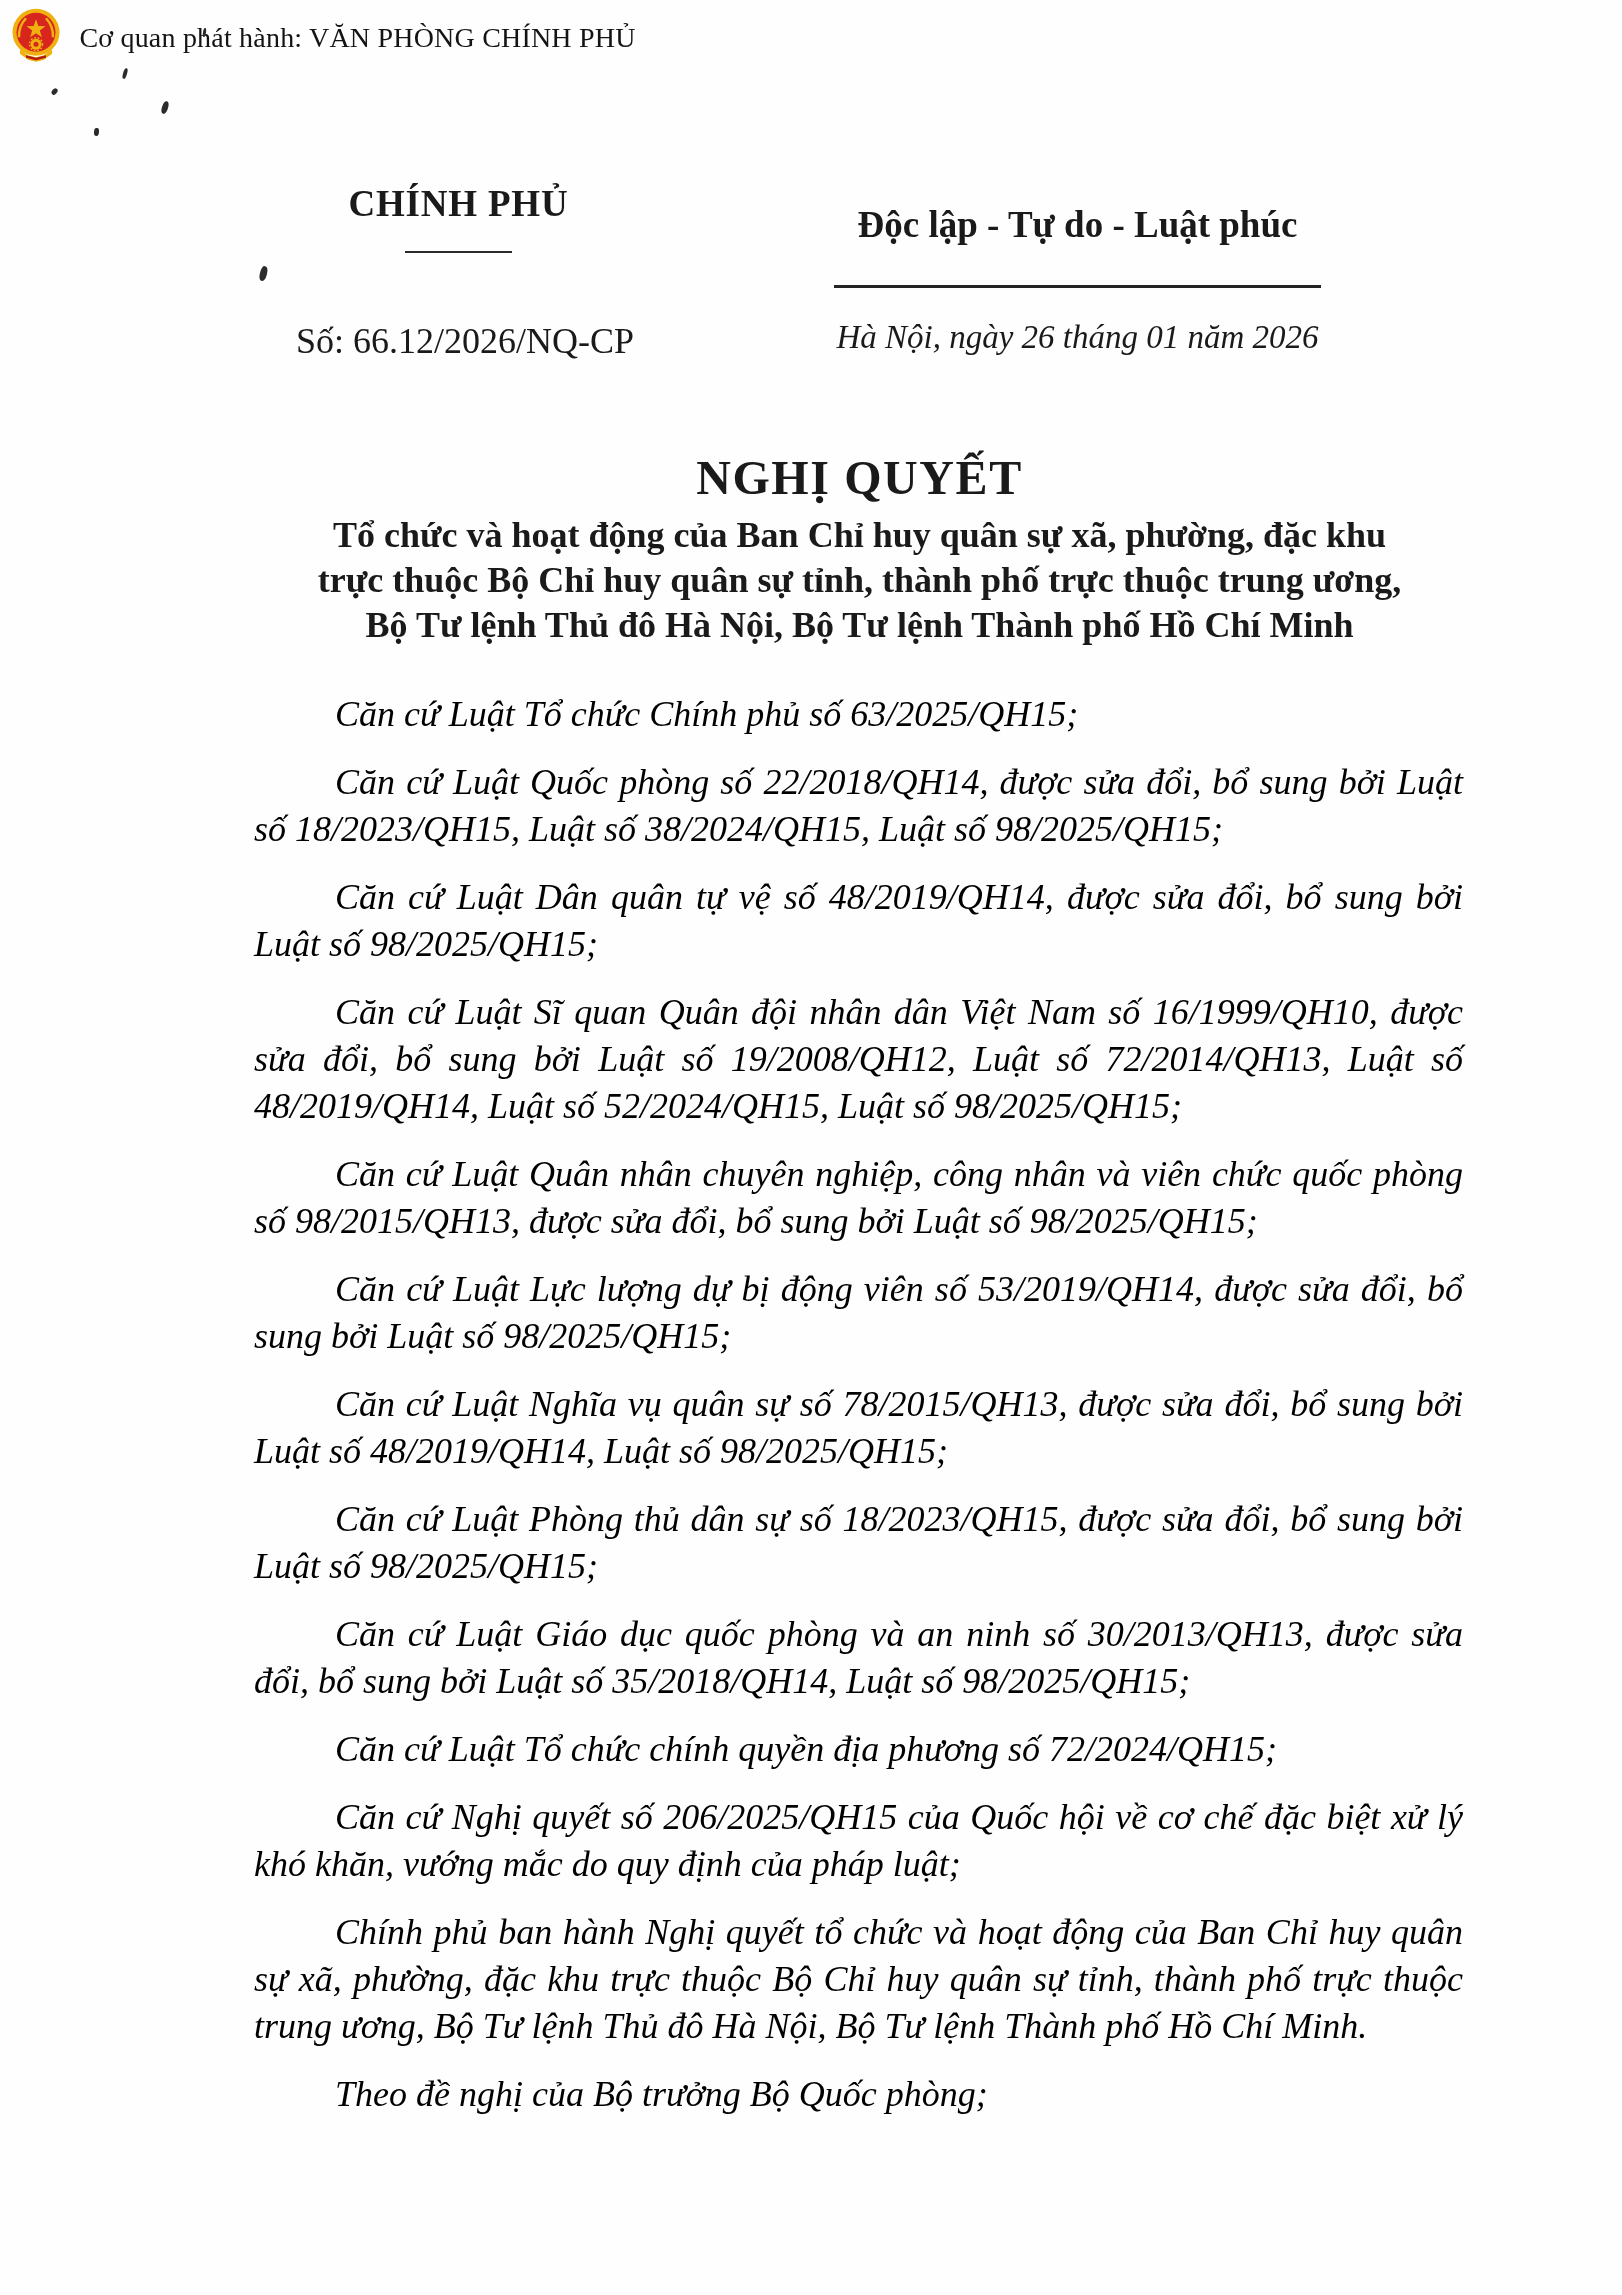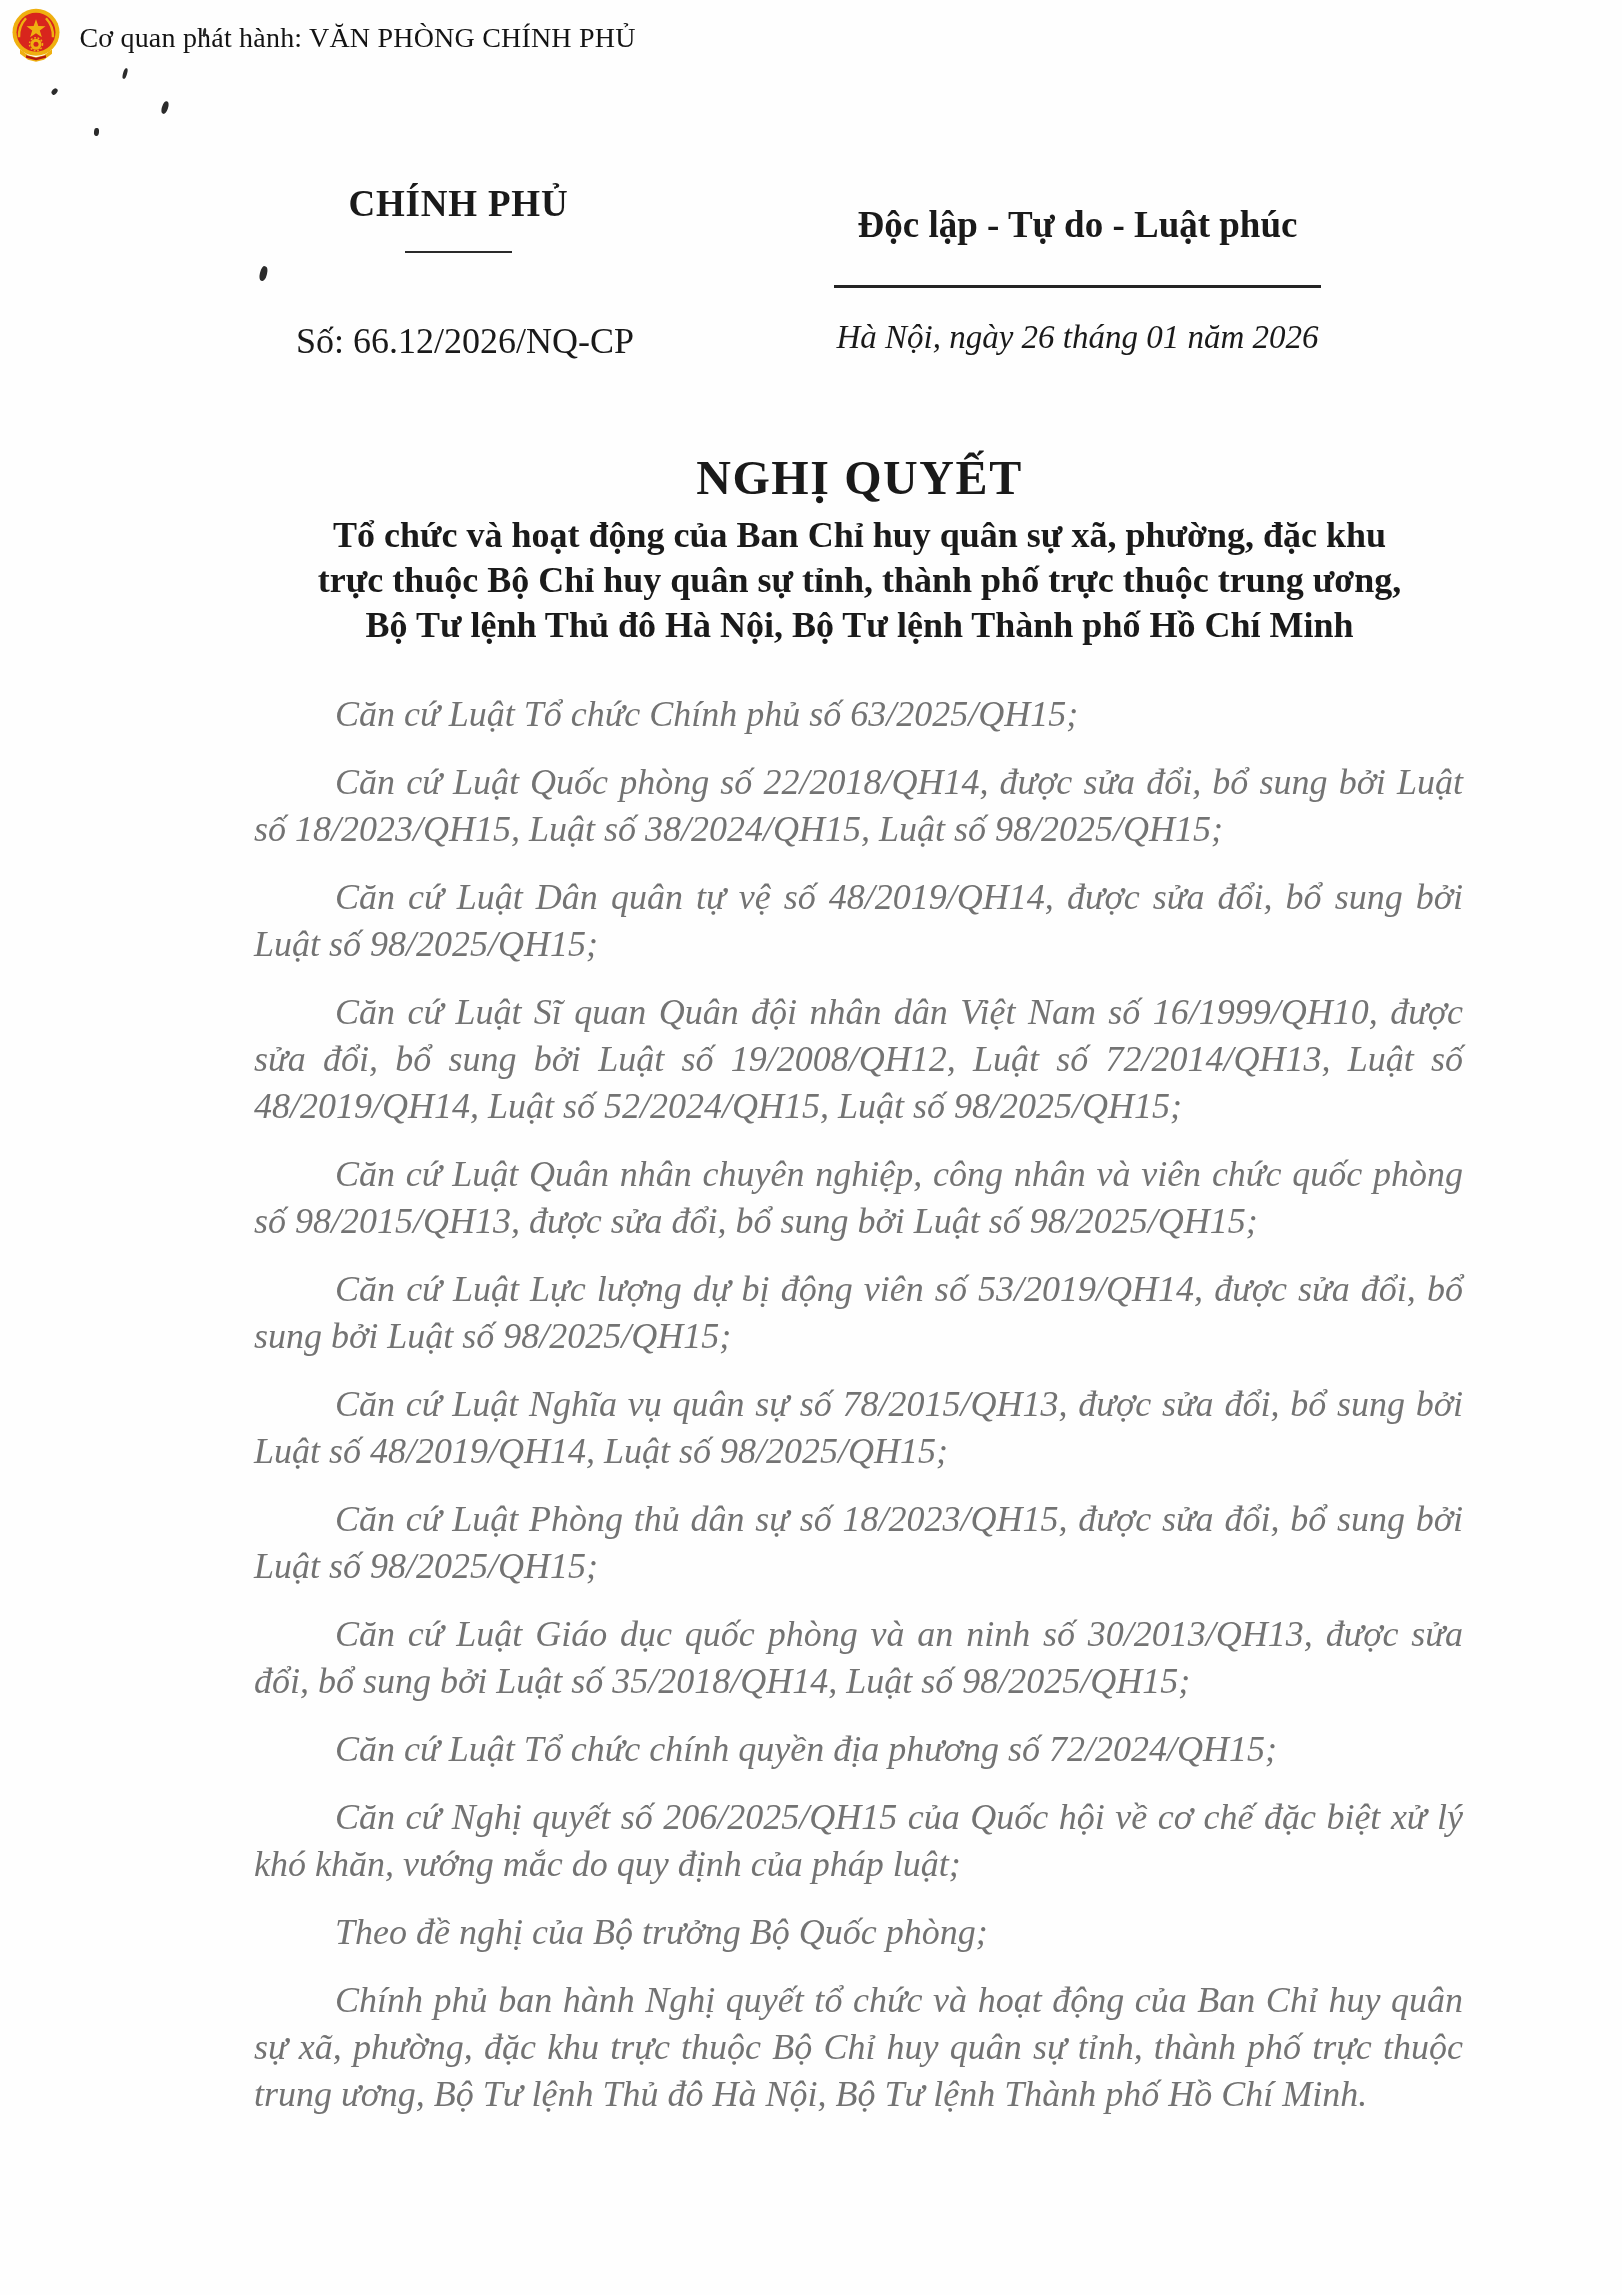--- a/index.html
+++ b/index.html
@@ -24,21 +24,21 @@
   .rule-long{width:487px;height:3.2px;background:#242424;margin:39px auto 0;}
   .place-date{margin-top:31px;font-size:33px;font-style:italic;white-space:nowrap;}
   
   .title-block{position:absolute;left:243px;top:450px;width:1233px;text-align:center;}
   .doc-type{font-size:48px;font-weight:bold;letter-spacing:1.6px;margin:0;}
   .doc-subject{font-size:36px;font-weight:bold;line-height:45px;margin:8px 0 0;white-space:pre-line;}
   
   .body-block{position:absolute;left:254px;top:691px;width:1209px;}
   .body-block p{
     margin:0 0 21px;font-size:36px;line-height:47px;font-style:italic;
-    text-align:justify;text-indent:81px;color:#737373;
+    text-align:justify;text-indent:81px;color:#000000;
   }
 </style>
 </head>
 <body>
 
 <div class="page">
 
   <header class="issuer">
     <span>
       <svg class="emblem-svg" viewBox="0 0 100 125" aria-hidden="true">
@@ -88,18 +88,18 @@
     <p>Căn cứ Luật Quốc phòng số 22/2018/QH14, được sửa đổi, bổ sung bởi Luật số 18/2023/QH15, Luật số 38/2024/QH15, Luật số 98/2025/QH15;</p>
     <p>Căn cứ Luật Dân quân tự vệ số 48/2019/QH14, được sửa đổi, bổ sung bởi Luật số 98/2025/QH15;</p>
     <p>Căn cứ Luật Sĩ quan Quân đội nhân dân Việt Nam số 16/1999/QH10, được sửa đổi, bổ sung bởi Luật số 19/2008/QH12, Luật số 72/2014/QH13, Luật số 48/2019/QH14, Luật số 52/2024/QH15, Luật số 98/2025/QH15;</p>
     <p>Căn cứ Luật Quân nhân chuyên nghiệp, công nhân và viên chức quốc phòng số 98/2015/QH13, được sửa đổi, bổ sung bởi Luật số 98/2025/QH15;</p>
     <p>Căn cứ Luật Lực lượng dự bị động viên số 53/2019/QH14, được sửa đổi, bổ sung bởi Luật số 98/2025/QH15;</p>
     <p>Căn cứ Luật Nghĩa vụ quân sự số 78/2015/QH13, được sửa đổi, bổ sung bởi Luật số 48/2019/QH14, Luật số 98/2025/QH15;</p>
     <p>Căn cứ Luật Phòng thủ dân sự số 18/2023/QH15, được sửa đổi, bổ sung bởi Luật số 98/2025/QH15;</p>
     <p>Căn cứ Luật Giáo dục quốc phòng và an ninh số 30/2013/QH13, được sửa đổi, bổ sung bởi Luật số 35/2018/QH14, Luật số 98/2025/QH15;</p>
     <p>Căn cứ Luật Tổ chức chính quyền địa phương số 72/2024/QH15;</p>
     <p>Căn cứ Nghị quyết số 206/2025/QH15 của Quốc hội về cơ chế đặc biệt xử lý khó khăn, vướng mắc do quy định của pháp luật;</p>
+    <p>Chính phủ ban hành Nghị quyết tổ chức và hoạt động của Ban Chỉ huy quân sự xã, phường, đặc khu trực thuộc Bộ Chỉ huy quân sự tỉnh, thành phố trực thuộc trung ương, Bộ Tư lệnh Thủ đô Hà Nội, Bộ Tư lệnh Thành phố Hồ Chí Minh.</p>
     <p>Theo đề nghị của Bộ trưởng Bộ Quốc phòng;</p>
-    <p>Chính phủ ban hành Nghị quyết tổ chức và hoạt động của Ban Chỉ huy quân sự xã, phường, đặc khu trực thuộc Bộ Chỉ huy quân sự tỉnh, thành phố trực thuộc trung ương, Bộ Tư lệnh Thủ đô Hà Nội, Bộ Tư lệnh Thành phố Hồ Chí Minh.</p>
   </main>
 
 </div>
 
 
 </body></html>

